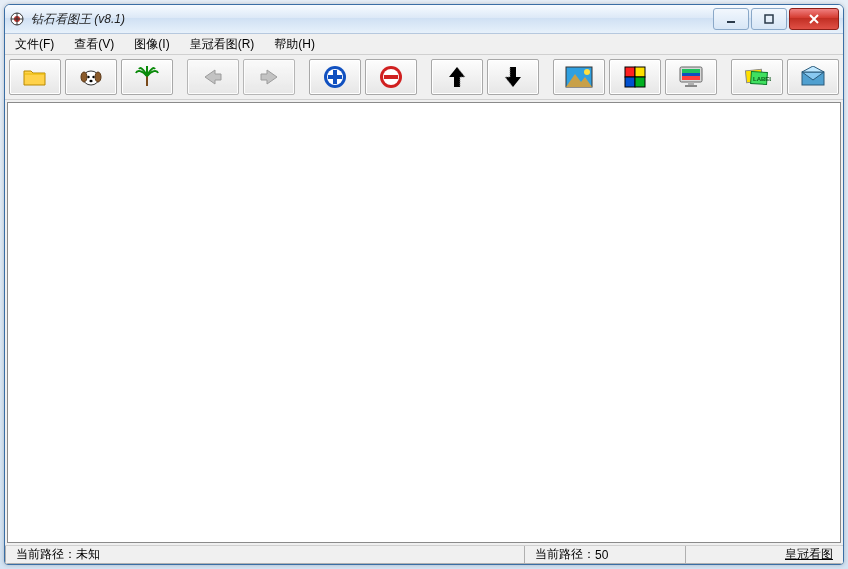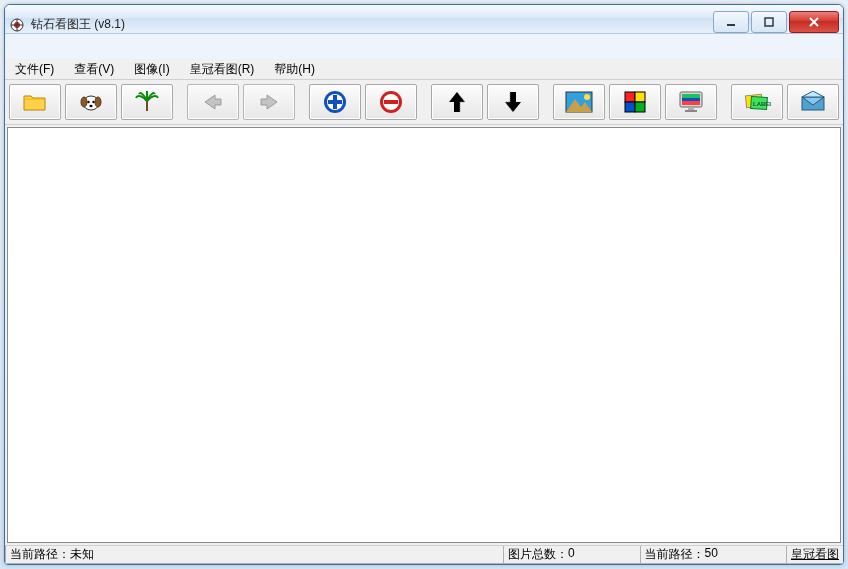--- a/index.html
+++ b/index.html
@@ -25,23 +25,24 @@
     display: flex;
     flex-direction: column;
     overflow: hidden;
   }
 
   
   .titlebar {
     height: 28px;
     background: linear-gradient(to bottom, #f7fbff 0%, #dde9f7 45%, #cfe0f3 46%, #e7f1fb 100%);
     display: flex;
-    align-items: flex-end;
+    align-items: center;
     padding: 0 4px;
     border-bottom: 1px solid #b6c8de;
+    font-style: italic;
   }
   .titlebar .app-icon {
     width: 16px; height: 16px; margin-right: 6px;
     display:flex; align-items:center; justify-content:center;
   }
   .titlebar .title {
     flex: 0 0 auto;
     color: #222;
   }
   .titlebar .spacer { flex: 1; }
@@ -63,21 +64,20 @@
 
   
   .menubar {
     height: 20px;
     background: #f0f0f0;
     display:flex;
     align-items:center;
     padding: 0 6px;
     gap: 12px;
     border-bottom: 1px solid #d0d0d0;
-    margin-top: 25px;
   }
   .menu-item { color:#000; white-space:nowrap; padding: 1px 4px; cursor:default; }
 
   
   .toolbar {
     background:#f0f0f0;
     padding: 4px 4px;
     display:flex;
     align-items:center;
     gap: 4px;
@@ -113,23 +113,23 @@
     height: 18px;
     background:#f0f0f0;
     display:flex;
     align-items:stretch;
     font-size:12px;
     border-top:1px solid #d0d0d0;
   }
   .status-cell {
     border:1px solid #b0b0b0;
     border-top:none;
-    padding:0 4px;
-    display:flex;
-    align-items:flex-start;
+    padding:0 10px;
+    display:flex;
+    align-items:center;
     background:#f0f0f0;
     white-space:nowrap;
     margin-right:-1px;
   }
   .status-path { width:498px; }
   .status-count { width:130px; }
   .status-perpage { width:140px; }
   .status-brand { flex:1; justify-content:flex-end;text-decoration:underline; }
 
   svg { display:block; }
@@ -306,24 +306,20 @@
 
   <div class="doc-wrap">
     <div class="doc"></div>
   </div>
 
   <div class="statusbar">
     <div class="status-cell status-path">
       <span>当前路径：</span>
       <span>未知</span>
     </div>
-    <div class="status-cell status-count">
-      <span>图片总数：</span>
-      <span>0</span>
-    </div>
     <div class="status-cell status-perpage">
       <span>当前路径：</span>
       <span>50</span>
     </div>
     <div class="status-cell status-brand">
       <span>皇冠看图</span>
     </div>
   </div>
 
 </div>

